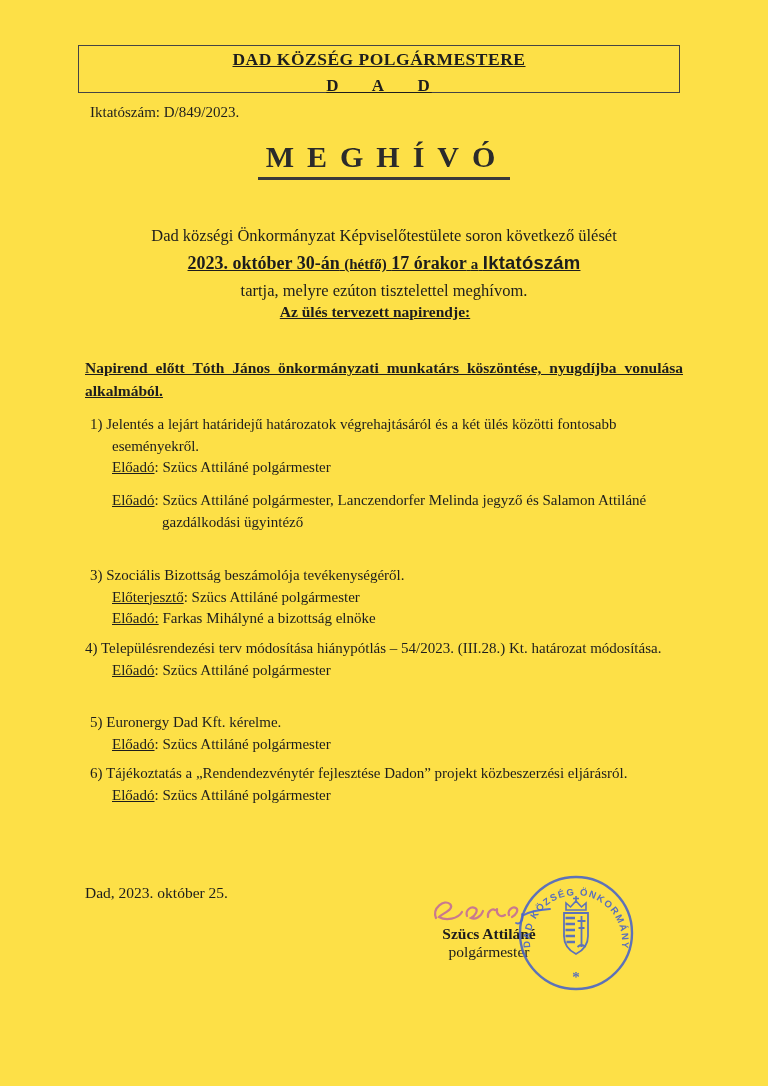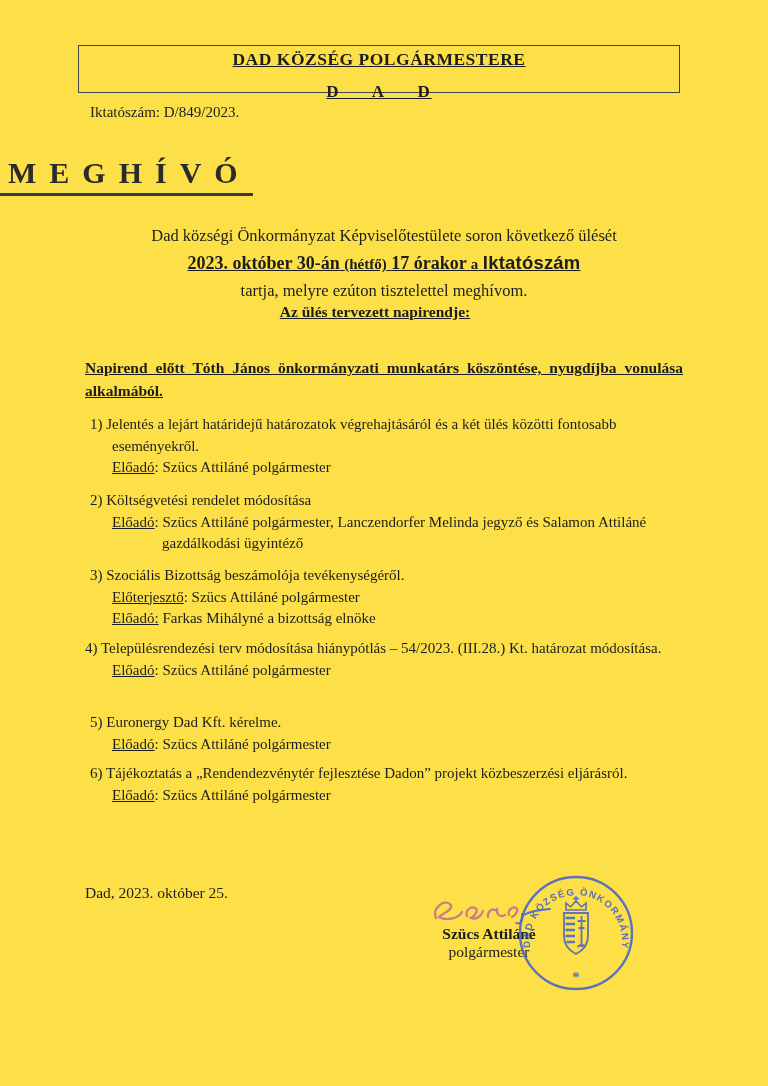--- a/index.html
+++ b/index.html
@@ -19,26 +19,26 @@
     left:78px;top:45px;width:602px;height:48px;
     border:1.5px solid #444;
     text-align:center;
     padding-top:3px;box-sizing:border-box;
   }
   .header-box .h1{
     font-size:17.5px;font-weight:bold;letter-spacing:0.5px;
   }
   .header-box .h1 span, .header-box .h2 span{text-decoration:underline;}
   .header-box .h2{
-    font-size:17px;font-weight:bold;margin-top:12px;
+    font-size:17px;font-weight:bold;margin-top:6px;
   }
   .header-box .h2 span{word-spacing:26px;letter-spacing:2px;}
   .ref{left:90px;top:104px;font-size:15px;}
   
-  .title-wrap{left:0;top:156px;width:768px;text-align:left;}
+  .title-wrap{left:0;top:140px;width:768px;text-align:center;}
   .title-wrap .title{
     display:inline-block;
     font-size:30px;font-weight:bold;letter-spacing:13px;
     color:#2b2b2b;
     border-bottom:3px solid #3a3a3a;
     padding:0 2px 3px 8px;
   }
   
   .intro{left:70px;top:213px;width:628px;text-align:center;}
   .intro .l1{font-size:16.5px;line-height:26px;margin-top:10px;}
@@ -114,24 +114,20 @@
 
   <div class="abs item" style="top:414px">
     <div class="t-hang">
       <span>1)</span>
       <span>Jelentés a lejárt határidejű határozatok végrehajtásáról és a két ülés közötti fontosabb eseményekről.</span>
     </div>
     <div class="presenter"><span class="u">Előadó</span><span>: Szücs Attiláné polgármester</span></div>
   </div>
 
   <div class="abs item" style="top:490px">
-    <div class="t-hang">
-      <span>2)</span>
-      <span>Költségvetési rendelet módosítása</span>
-    </div>
     <div class="presenter wide"><span class="u">Előadó</span><span>: Szücs Attiláné polgármester, Lanczendorfer Melinda jegyző és Salamon Attiláné gazdálkodási ügyintéző</span></div>
   </div>
 
   <div class="abs item" style="top:565px">
     <div class="t-hang">
       <span>3)</span>
       <span>Szociális Bizottság beszámolója tevékenységéről.</span>
     </div>
     <div class="presenter"><span class="u">Előterjesztő</span><span>: Szücs Attiláné polgármester</span></div>
     <div class="presenter"><span class="u">Előadó:</span><span> Farkas Mihályné a bizottság elnöke</span></div>

